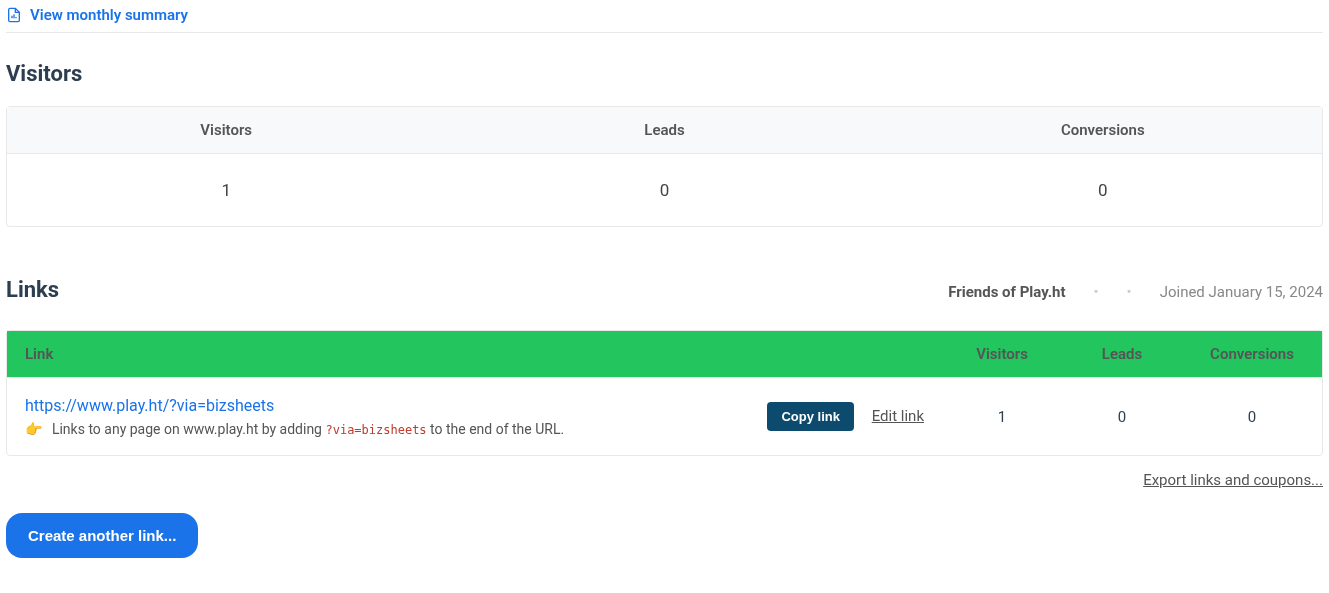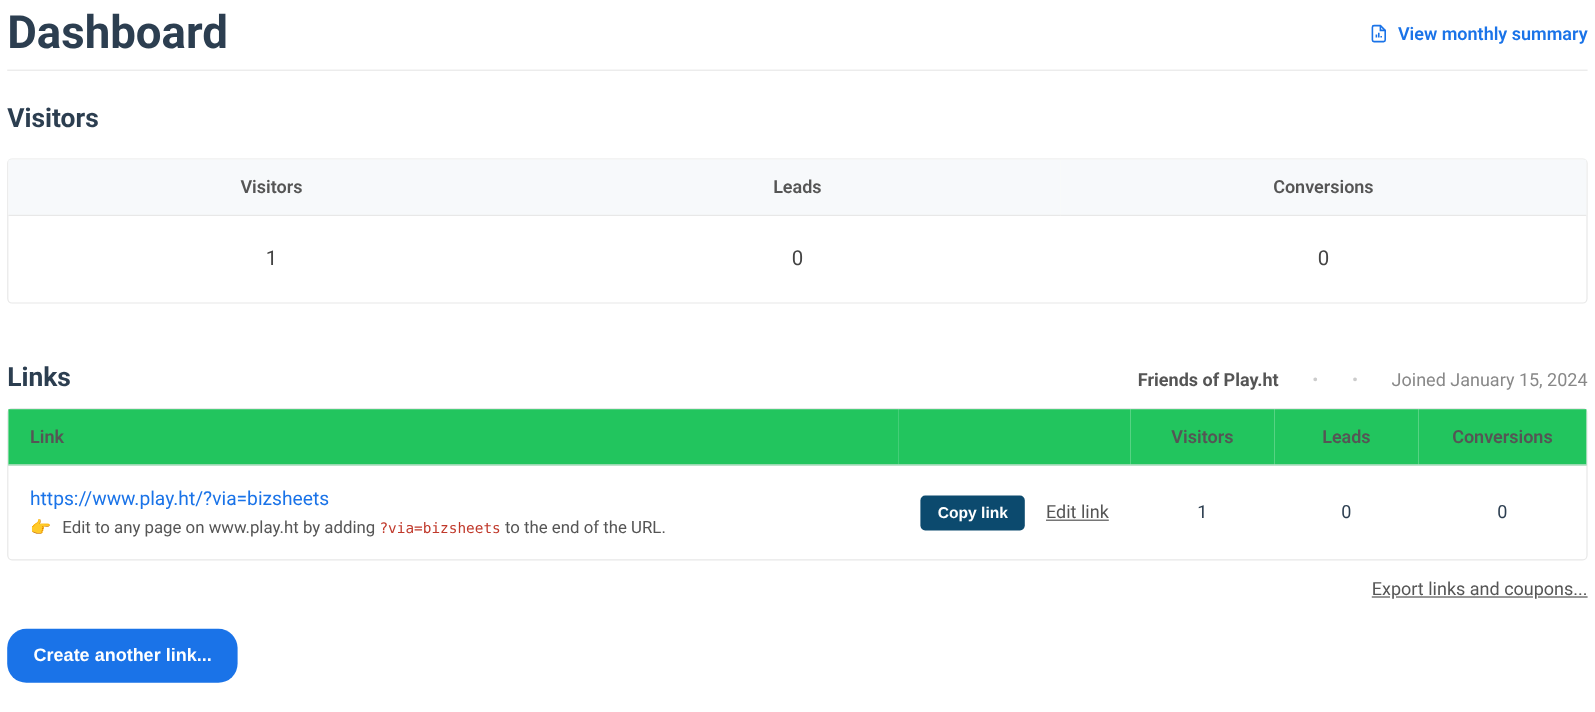--- a/index.html
+++ b/index.html
@@ -68,21 +68,21 @@
     .stats-table td {
       padding: 26px;
       font-size: 17px;
       color: #444;
       text-align: center;
     }
     .links-header-row {
       display: flex;
       justify-content: space-between;
       align-items: baseline;
-      margin-bottom: 12px;
+      margin-bottom: 28px;
     }
     .links-meta {
       display: flex;
       align-items: center;
       font-size: 15px;
       color: #888;
       gap: 28px;
     }
     .links-meta .program {
       font-weight: 700;
@@ -178,21 +178,20 @@
       white-space: nowrap;
       text-align: right;
     }
   </style>
 </head>
 <body>
 
 
 
 <div class="header-row">
-  <h1 class="page-title">Dashboard</h1>
   <a class="monthly-summary-link">
     <svg width="16" height="16" viewBox="0 0 24 24" fill="none" stroke="#1a73e8" stroke-width="2">
       <path d="M14 2H6a2 2 0 0 0-2 2v16a2 2 0 0 0 2 2h12a2 2 0 0 0 2-2V8z"></path>
       <path d="M14 2v6h6"></path>
       <line x1="9" y1="17" x2="9" y2="13"></line>
       <line x1="12" y1="17" x2="12" y2="11"></line>
       <line x1="15" y1="17" x2="15" y2="15"></line>
     </svg>
     <span>View monthly summary</span>
   </a>
@@ -236,21 +235,21 @@
       <th class="center" style="width:120px;">Leads</th>
       <th class="center" style="width:140px;">Conversions</th>
     </tr>
   </thead>
   <tbody>
     <tr>
       <td>
         <a class="link-url">https://www.play.ht/?via=bizsheets</a>
         <div class="link-hint">
           <span class="hand">👉</span>
-          <span>Edit to any page on www.play.ht by adding </span><code>?via=bizsheets</code><span> to the end of the URL.</span>
+          <span>Links to any page on www.play.ht by adding </span><code>?via=bizsheets</code><span> to the end of the URL.</span>
         </div>
       </td>
       <td class="actions-cell">
         <button class="copy-btn">Copy link</button>
         <a class="edit-link">Edit link</a>
       </td>
       <td class="center">1</td>
       <td class="center">0</td>
       <td class="center">0</td>
     </tr>

